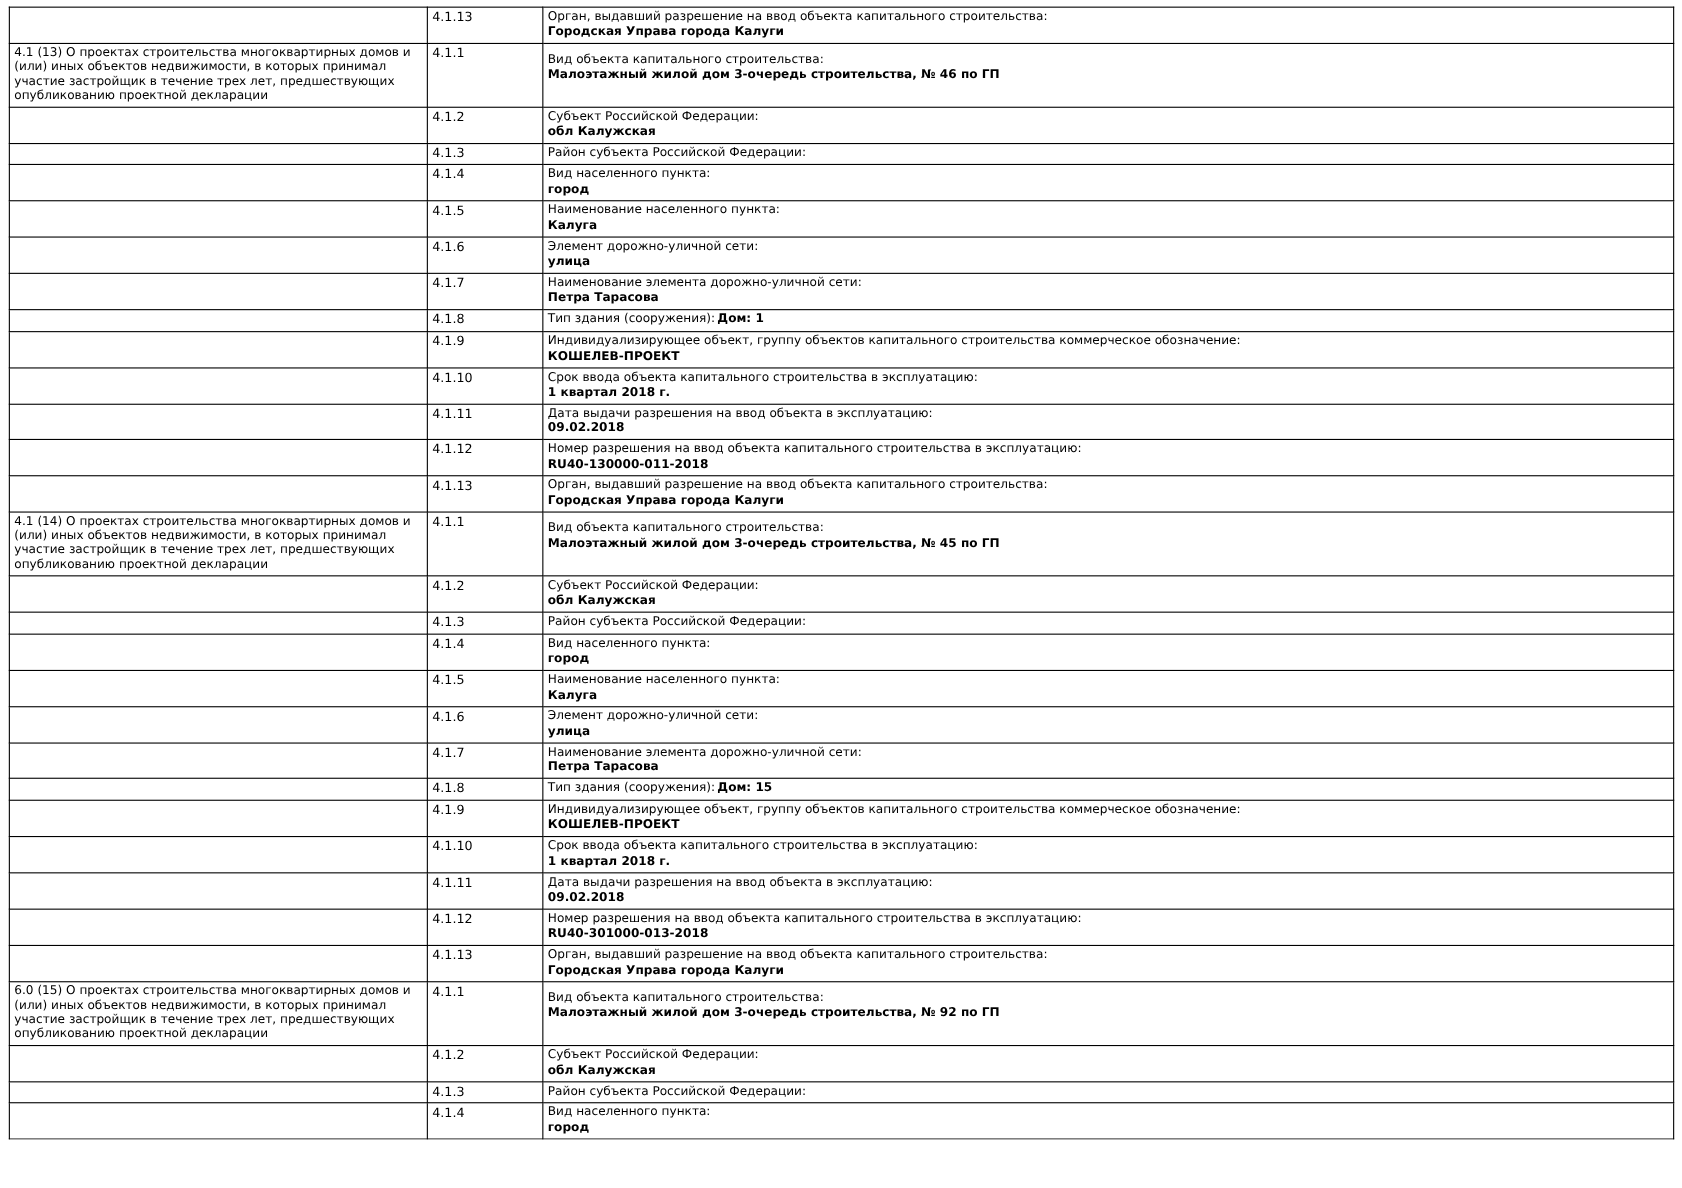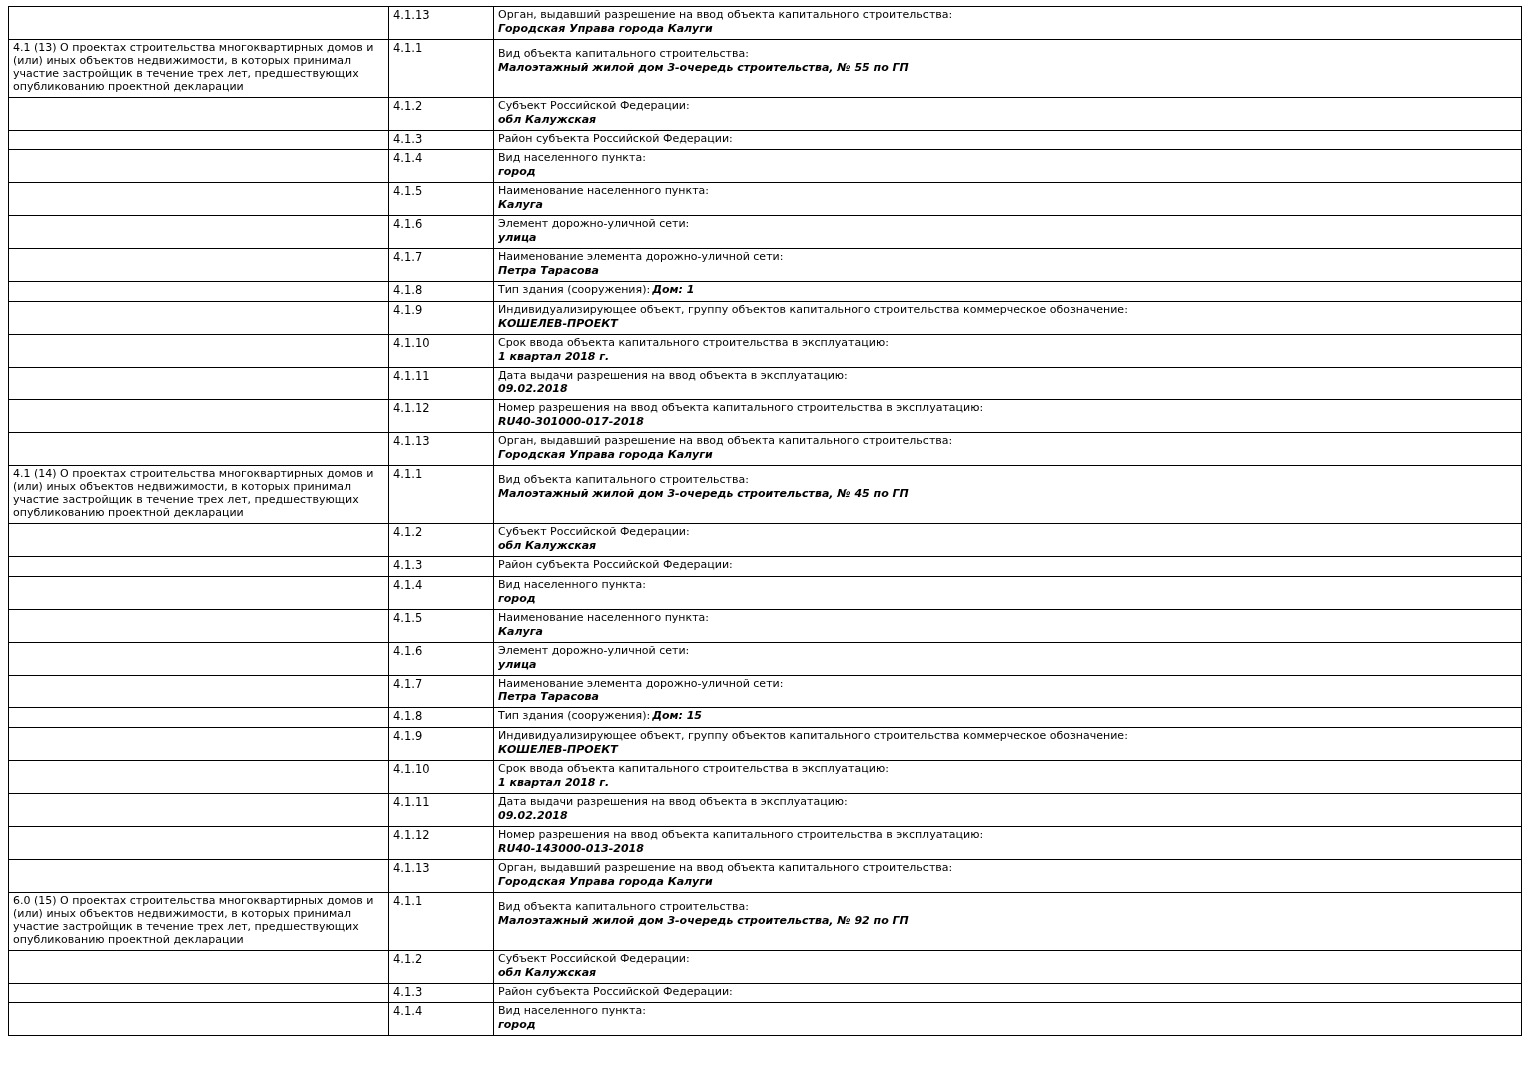--- a/index.html
+++ b/index.html
@@ -49,21 +49,20 @@
   }
   td.body .lbl {
     display: block;
     white-space: nowrap;
   }
   td.body .val {
     display: block;
     font-weight: bold;
     white-space: nowrap;
     padding-top: 1px;
-    font-style: italic;
   }
   td.body.one-line .lbl { display: inline; }
   td.body.one-line .val { display: inline; font-weight: bold; padding-left: 2px; }
   td.body.tall {
     padding-top: 8px;
     padding-bottom: 8px;
   }
   td.section.empty { padding: 0; height: 14px; }
 </style>
 </head>
@@ -83,21 +82,21 @@
           <td class="body">
             <span class="lbl">Орган, выдавший разрешение на ввод объекта капитального строительства:</span>
             <span class="val">Городская Управа города Калуги</span>
           </td>
         </tr>
         <tr>
           <td class="section">4.1 (13) О проектах строительства многоквартирных домов и (или) иных объектов недвижимости, в которых принимал участие застройщик в течение трех лет, предшествующих опубликованию проектной декларации</td>
           <td class="code">4.1.1</td>
           <td class="body tall">
             <span class="lbl">Вид объекта капитального строительства:</span>
-            <span class="val">Малоэтажный жилой дом 3-очередь строительства, № 55 по ГП</span>
+            <span class="val">Малоэтажный жилой дом 3-очередь строительства, № 46 по ГП</span>
           </td>
         </tr>
         <tr>
           <td class="section empty"></td>
           <td class="code">4.1.2</td>
           <td class="body">
             <span class="lbl">Субъект Российской Федерации:</span>
             <span class="val">обл Калужская</span>
           </td>
         </tr>
@@ -167,21 +166,21 @@
           <td class="body">
             <span class="lbl">Дата выдачи разрешения на ввод объекта в эксплуатацию:</span>
             <span class="val">09.02.2018</span>
           </td>
         </tr>
         <tr>
           <td class="section empty"></td>
           <td class="code">4.1.12</td>
           <td class="body">
             <span class="lbl">Номер разрешения на ввод объекта капитального строительства в эксплуатацию:</span>
-            <span class="val">RU40-301000-017-2018</span>
+            <span class="val">RU40-130000-011-2018</span>
           </td>
         </tr>
         <tr>
           <td class="section empty"></td>
           <td class="code">4.1.13</td>
           <td class="body">
             <span class="lbl">Орган, выдавший разрешение на ввод объекта капитального строительства:</span>
             <span class="val">Городская Управа города Калуги</span>
           </td>
         </tr>
@@ -267,21 +266,21 @@
           <td class="body">
             <span class="lbl">Дата выдачи разрешения на ввод объекта в эксплуатацию:</span>
             <span class="val">09.02.2018</span>
           </td>
         </tr>
         <tr>
           <td class="section empty"></td>
           <td class="code">4.1.12</td>
           <td class="body">
             <span class="lbl">Номер разрешения на ввод объекта капитального строительства в эксплуатацию:</span>
-            <span class="val">RU40-143000-013-2018</span>
+            <span class="val">RU40-301000-013-2018</span>
           </td>
         </tr>
         <tr>
           <td class="section empty"></td>
           <td class="code">4.1.13</td>
           <td class="body">
             <span class="lbl">Орган, выдавший разрешение на ввод объекта капитального строительства:</span>
             <span class="val">Городская Управа города Калуги</span>
           </td>
         </tr>

